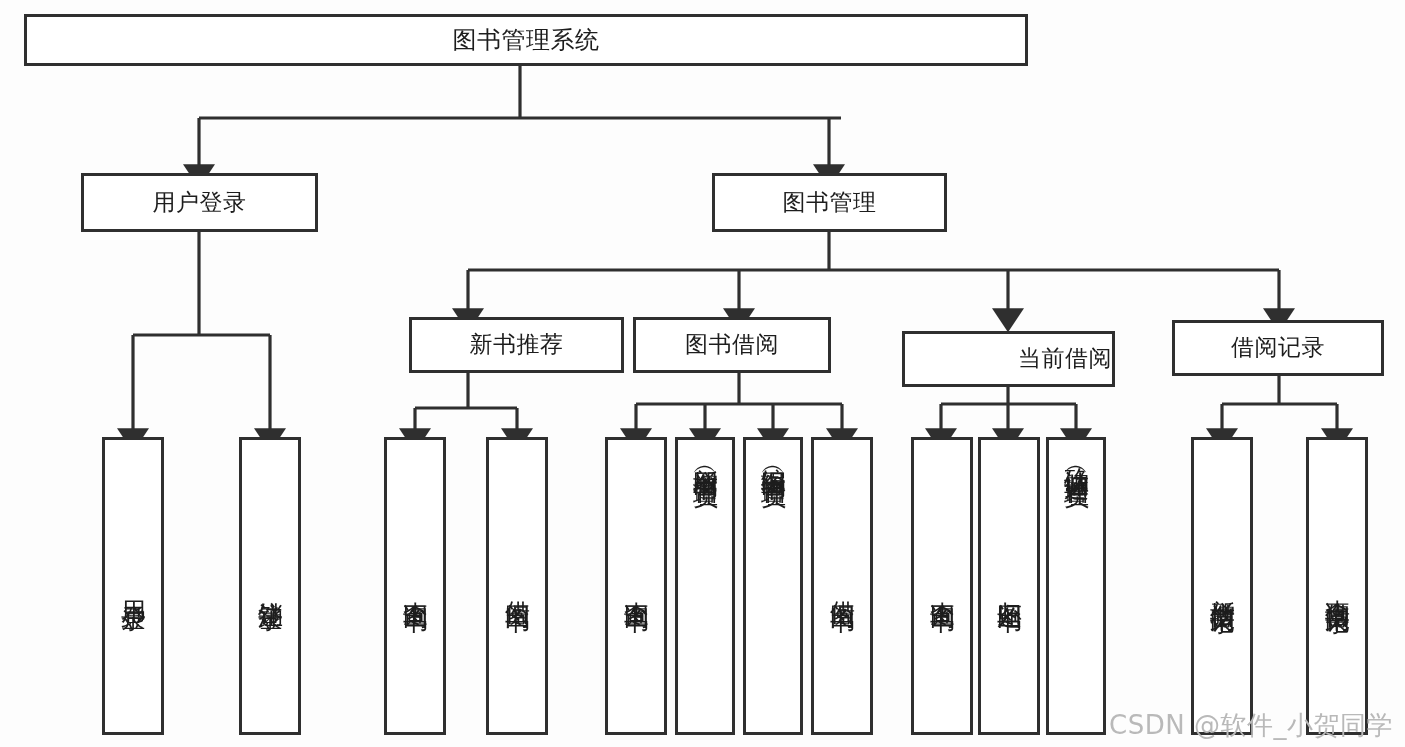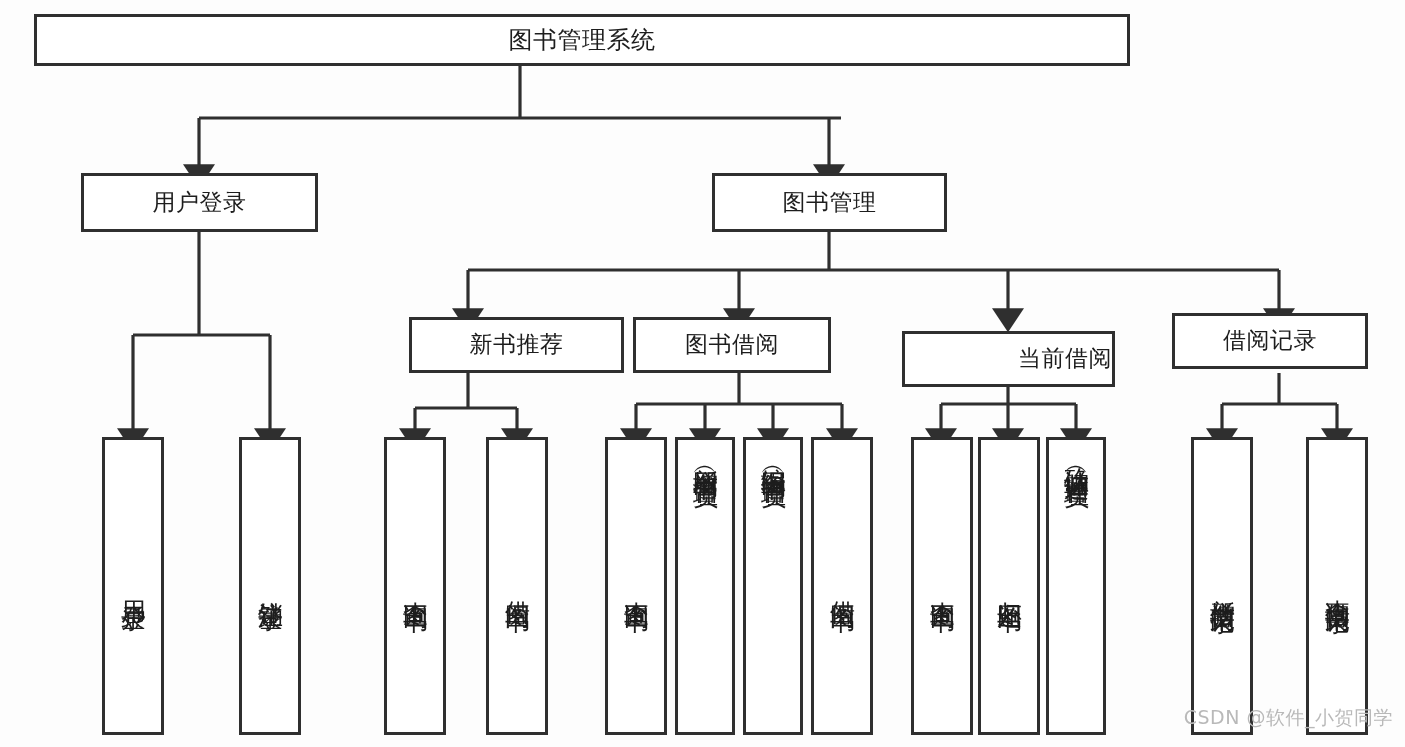--- a/index.html
+++ b/index.html
@@ -58,22 +58,22 @@
     white-space: nowrap;
     text-align: center;
   }
   .node-box.leaf.centered {
     align-items: center;
     padding-top: 0;
   }
   .watermark {
     position: absolute;
     right: 12px;
-    bottom: 16px;
-    font-size: 19px;
+    bottom: 4px;
+    font-size: 26px;
     color: #b9b9b9;
     white-space: nowrap;
     letter-spacing: 0.5px;
     pointer-events: none;
   }
 </style>
 </head>
 <body>
 
 <div id="diagram-root">
@@ -122,21 +122,21 @@
       <path d="M1076,404 L1076,432" marker-end="url(#arrowhead)"></path>
 
       <path d="M1279,373 L1279,404"></path>
       <path d="M1222,404 L1337,404"></path>
       <path d="M1222,404 L1222,432" marker-end="url(#arrowhead)"></path>
       <path d="M1337,404 L1337,432" marker-end="url(#arrowhead)"></path>
 
     </g>
   </svg>
 
-  <div class="node-box root" style="left:34px; top:14px; width:1096px; height:52px;align-items:center;">
+  <div class="node-box root" style="left:24px; top:14px; width:1004px; height:52px;align-items:center;">
     <span class="node-label-h">图书管理系统</span>
   </div>
 
   <div class="node-box" style="left:81px; top:173px; width:237px; height:59px;">
     <span class="node-label-h">用户登录</span>
   </div>
 
   <div class="node-box" style="left:712px; top:173px; width:235px; height:59px;">
     <span class="node-label-h">图书管理</span>
   </div>
@@ -146,21 +146,21 @@
   </div>
 
   <div class="node-box" style="left:633px; top:317px; width:198px; height:56px;">
     <span class="node-label-h">图书借阅</span>
   </div>
 
   <div class="node-box" style="left:902px; top:331px; width:213px; height:56px;justify-content:flex-end;">
     <span class="node-label-h">当前借阅</span>
   </div>
 
-  <div class="node-box" style="left:1172px; top:313px; width:196px; height:56px;text-align:right;">
+  <div class="node-box" style="left:1172px; top:320px; width:212px; height:56px;text-align:right;">
     <span class="node-label-h">借阅记录</span>
   </div>
 
   <div class="node-box leaf centered" style="left:102px; top:437px; width:62px; height:298px;">
     <span class="node-label-v">用户登录</span>
   </div>
 
   <div class="node-box leaf centered" style="left:239px; top:437px; width:62px; height:298px;">
     <span class="node-label-v">注销登录</span>
   </div>

